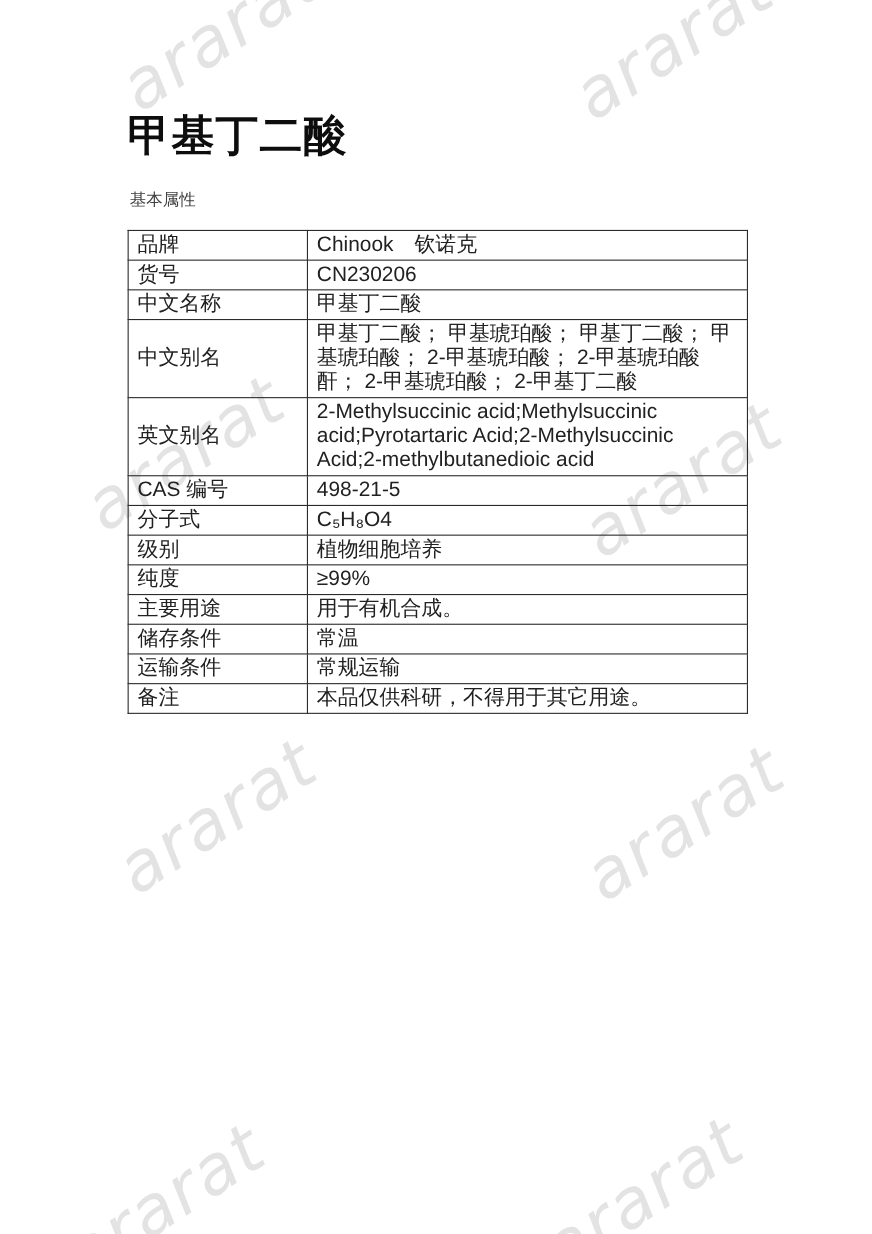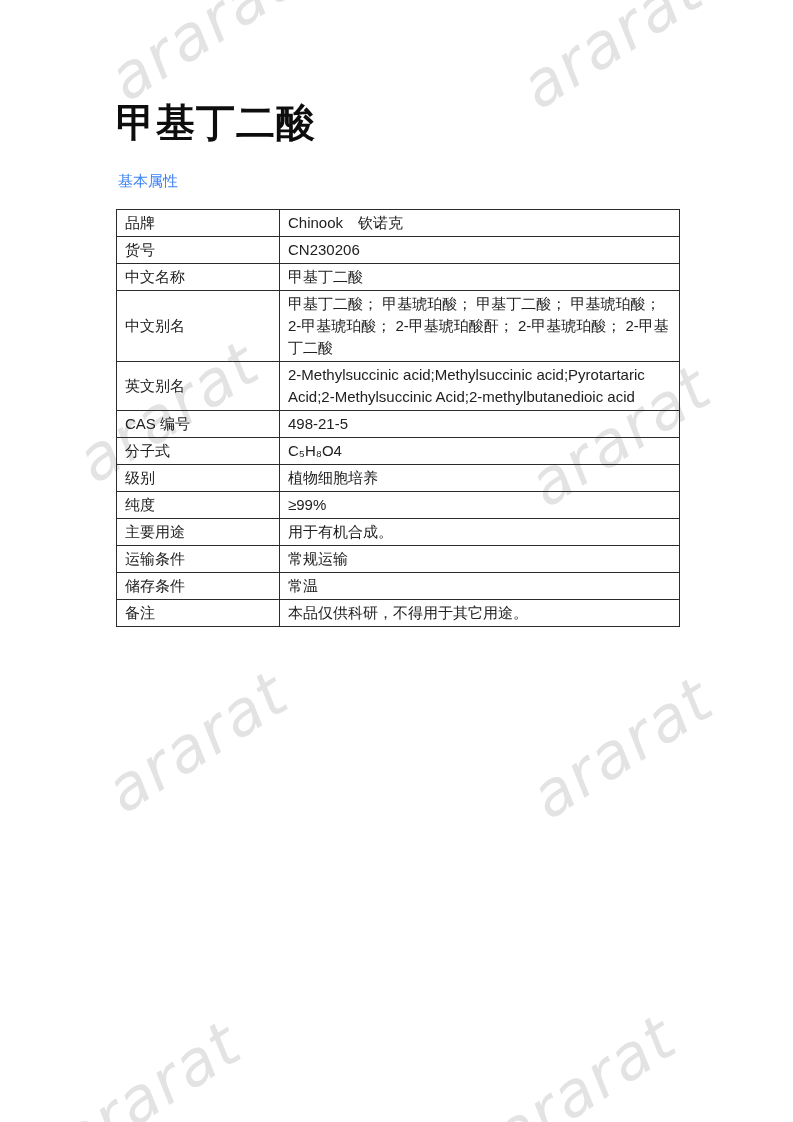--- a/index.html
+++ b/index.html
@@ -52,35 +52,35 @@
     color: #0d0d0d;
     letter-spacing: 1px;
   }
   .section-heading {
     position: absolute;
     left: 118px;
     top: 172px;
     margin: 0;
     font-size: 15px;
     font-weight: 400;
-    color: #3b82f6;
+    color: #404040;
   }
 
   table.props {
     position: absolute;
     left: 116px;
     top: 209px;
     width: 564px;
     border-collapse: collapse;
     table-layout: fixed;
     background: transparent;
   }
   table.props td {
     border: 1px solid #2b2b2b;
-    font-size: 15px;
+    font-size: 19px;
     line-height: 22px;
     padding: 2px 8px;
     vertical-align: middle;
     color: #212121;
     background: transparent;
     word-wrap: break-word;
   }
   table.props td.k {
     width: 146px;
   }
@@ -146,26 +146,26 @@
         </tr>
         <tr>
           <td class="k">纯度</td>
           <td class="v">≥99%</td>
         </tr>
         <tr>
           <td class="k">主要用途</td>
           <td class="v">用于有机合成。</td>
         </tr>
         <tr>
+          <td class="k">储存条件</td>
+          <td class="v">常温</td>
+        </tr>
+        <tr>
           <td class="k">运输条件</td>
           <td class="v">常规运输</td>
-        </tr>
-        <tr>
-          <td class="k">储存条件</td>
-          <td class="v">常温</td>
         </tr>
         <tr>
           <td class="k">备注</td>
           <td class="v">本品仅供科研，不得用于其它用途。</td>
         </tr>
       </tbody>
     </table>
 
   </div>
 </div>

